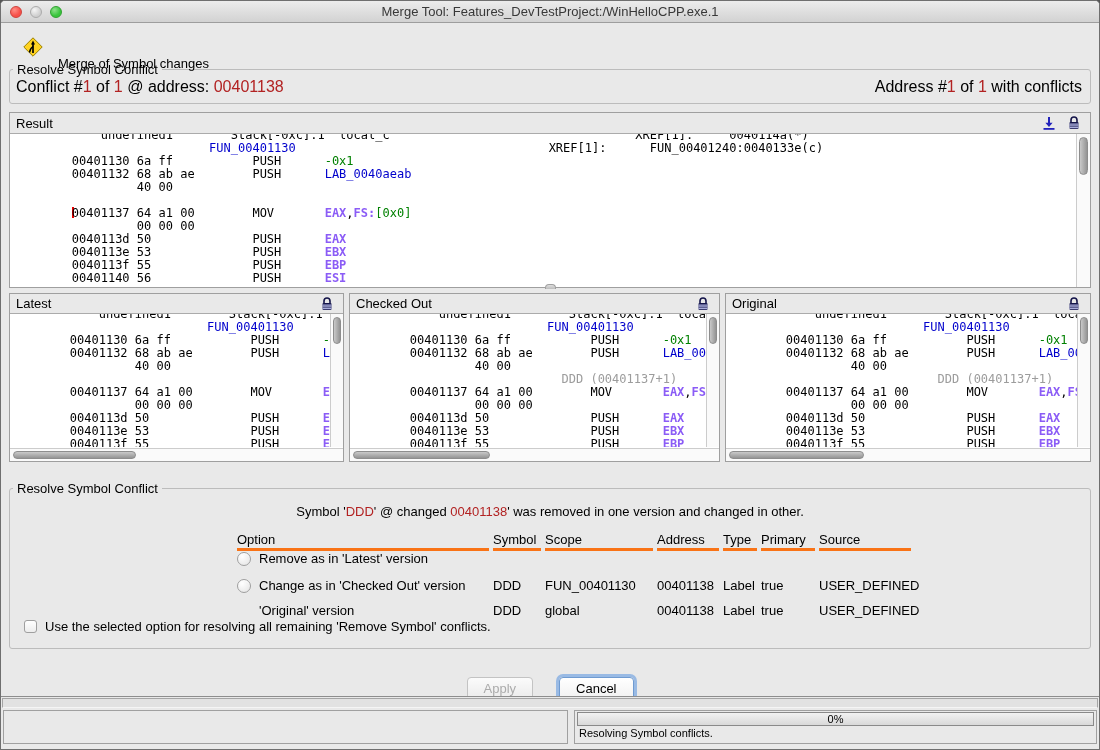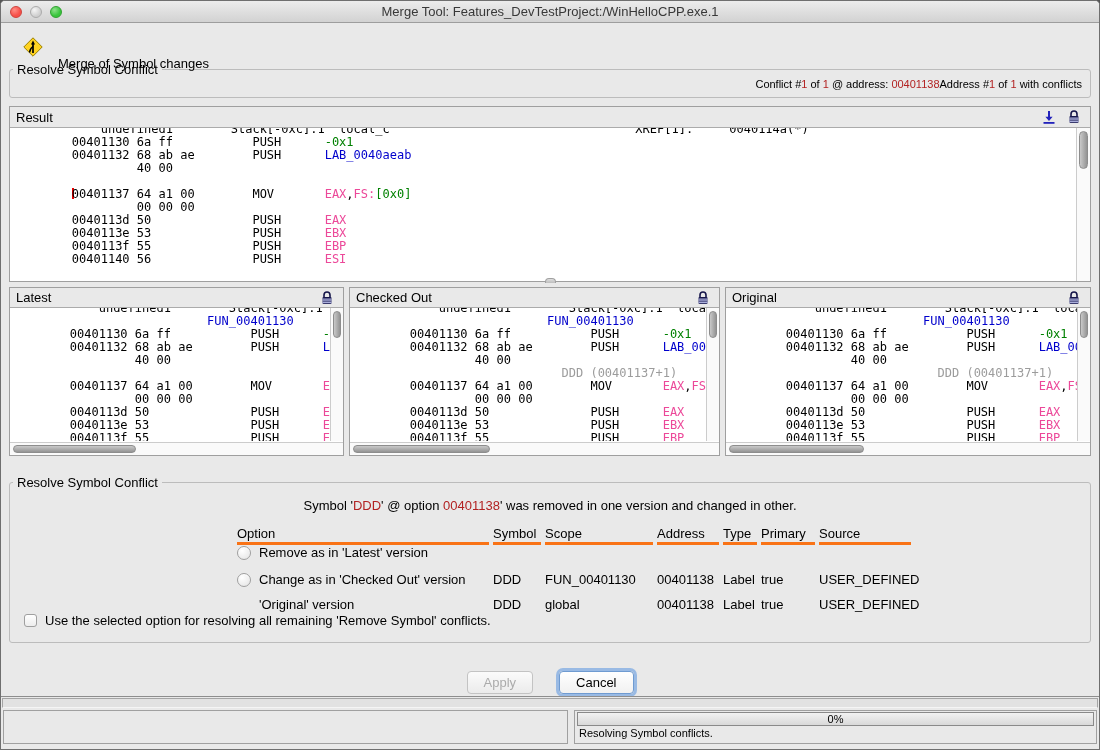--- a/index.html
+++ b/index.html
@@ -41,22 +41,22 @@
   
   fieldset{
     border:1px solid #bcbcbc;
     border-radius:3px;
     margin:5px 8px 0 8px;
     padding:0;
     background:transparent;
   }
   legend{ font-size:13px; color:#000; padding:0 4px; margin-left:3px; }
   .conflict-row{
-    display:flex; justify-content:flex-end;
-    padding:1px 8px 7px 6px; font-size:11px;
+    display:flex; justify-content:space-between;
+    padding:1px 8px 7px 6px; font-size:16px;
   }
   .red{ color:#b22222; }
   
   .panels{ margin:8px 8px 0 8px; height:364px; }
   .panel{ border:1px solid #9f9f9f; background:#fff; position:relative; overflow:hidden;}
   .panel-header{
     height:21px; background:#e9e9e9; border-bottom:1px solid #ababab;
     display:flex; align-items:center; font-size:13px;
     padding:0 6px;
   }
@@ -77,21 +77,21 @@
   .pane .panel-header{ height:20px; }
   .pane-listing{ position:relative; height:133px; overflow:hidden; padding:0 2px; }
   
   .listing{ font-family:"DejaVu Sans Mono", monospace; font-size:12px; line-height:13px; margin-top:-5px; }
   .pane-listing .listing{ margin-top:-6px; }
   .lst-line{ white-space:pre; height:13px; }
   .sg-p{ color:#000; }
   .sg-f{ color:#0000cc; }
   .sg-l{ color:#0000cc; }
   .sg-i{ color:#008000; }
-  .sg-r{ color:#ec4899; }
+  .sg-r{ color:#8b5cf6;font-weight:bold; }
   .sg-g{ color:#9c9c9c; }
   .sg-c{ display:inline-block; width:2px; margin-right:-2px; height:11px; background:#e80000; vertical-align:-1px; }
   
   .vsb{ position:absolute; top:0; bottom:0; right:0; width:14px; background:#fafafa; border-left:1px solid #cccccc; }
   .pane .vsb{ width:13px; bottom:0; }
   .vsb .thumb{ position:absolute; top:3px; left:2px; right:2px; height:38px;
     border-radius:5px; background:linear-gradient(90deg,#c9c9c9,#949494); border:1px solid #8d8d8d;}
   .pane .vsb .thumb{ height:27px; }
   .hsb{ height:13px; background:#fafafa; border-top:1px solid #cccccc; position:relative; margin-top:auto;}
   .hsb .thumb{ position:absolute; left:3px; top:2px; height:8px; width:37%;
@@ -182,20 +182,21 @@
             <rect x="1.5" y="6" width="9" height="7" rx="1" fill="#15154a"></rect>
             <rect x="1.5" y="7.6" width="9" height="1" fill="#cfd4ff"></rect>
             <rect x="1.5" y="9.4" width="9" height="1" fill="#cfd4ff"></rect>
             <rect x="1.5" y="11.2" width="9" height="1" fill="#cfd4ff"></rect>
           </svg>
         </span>
       </div>
       <div class="result-listing">
         <div class="listing">
             <div class="lst-line"><span class="sg-p">            undefined1        Stack[-0xc]:1  local_c                                  XREF[1]:     0040114a(*)</span></div>
+            <div class="lst-line"><span class="sg-p">                           </span><span class="sg-f">FUN_00401130</span><span class="sg-p">                                   XREF[1]:      </span><span class="sg-p">FUN_00401240:0040133e(c)</span></div>
             <div class="lst-line"><span class="sg-p">        00401130 6a ff           PUSH      </span><span class="sg-i">-0x1</span></div>
             <div class="lst-line"><span class="sg-p">        00401132 68 ab ae        PUSH      </span><span class="sg-l">LAB_0040aeab</span></div>
             <div class="lst-line"><span class="sg-p">                 40 00</span></div>
             <div class="lst-line"><span class="sg-p"></span></div>
             <div class="lst-line"><span class="sg-p">        </span><span class="sg-c"></span><span class="sg-p">00401137 64 a1 00        MOV       </span><span class="sg-r">EAX</span><span class="sg-p">,</span><span class="sg-r">FS:</span><span class="sg-i">[0x0]</span></div>
             <div class="lst-line"><span class="sg-p">                 00 00 00</span></div>
             <div class="lst-line"><span class="sg-p">        0040113d 50              PUSH      </span><span class="sg-r">EAX</span></div>
             <div class="lst-line"><span class="sg-p">        0040113e 53              PUSH      </span><span class="sg-r">EBX</span></div>
             <div class="lst-line"><span class="sg-p">        0040113f 55              PUSH      </span><span class="sg-r">EBP</span></div>
             <div class="lst-line"><span class="sg-p">        00401140 56              PUSH      </span><span class="sg-r">ESI</span></div>
@@ -319,21 +320,21 @@
             <div class="thumb"></div>
           </div>
       </div>
 
     </div>
   </div>
 
   <fieldset class="resolve-fs">
     <legend>Resolve Symbol Conflict</legend>
 
-    <div class="prompt"><span>Symbol '</span><span class="red">DDD</span><span>' @ option </span><span class="red">00401138</span><span>' was removed in one version and changed in other.</span></div>
+    <div class="prompt"><span>Symbol '</span><span class="red">DDD</span><span>' @ changed </span><span class="red">00401138</span><span>' was removed in one version and changed in other.</span></div>
 
     <div class="opt-table">
       <div class="tbl-grid tbl-head">
         <span>Option</span>
         <span>Symbol</span>
         <span>Scope</span>
         <span>Address</span>
         <span>Type</span>
         <span>Primary</span>
         <span>Source</span>

